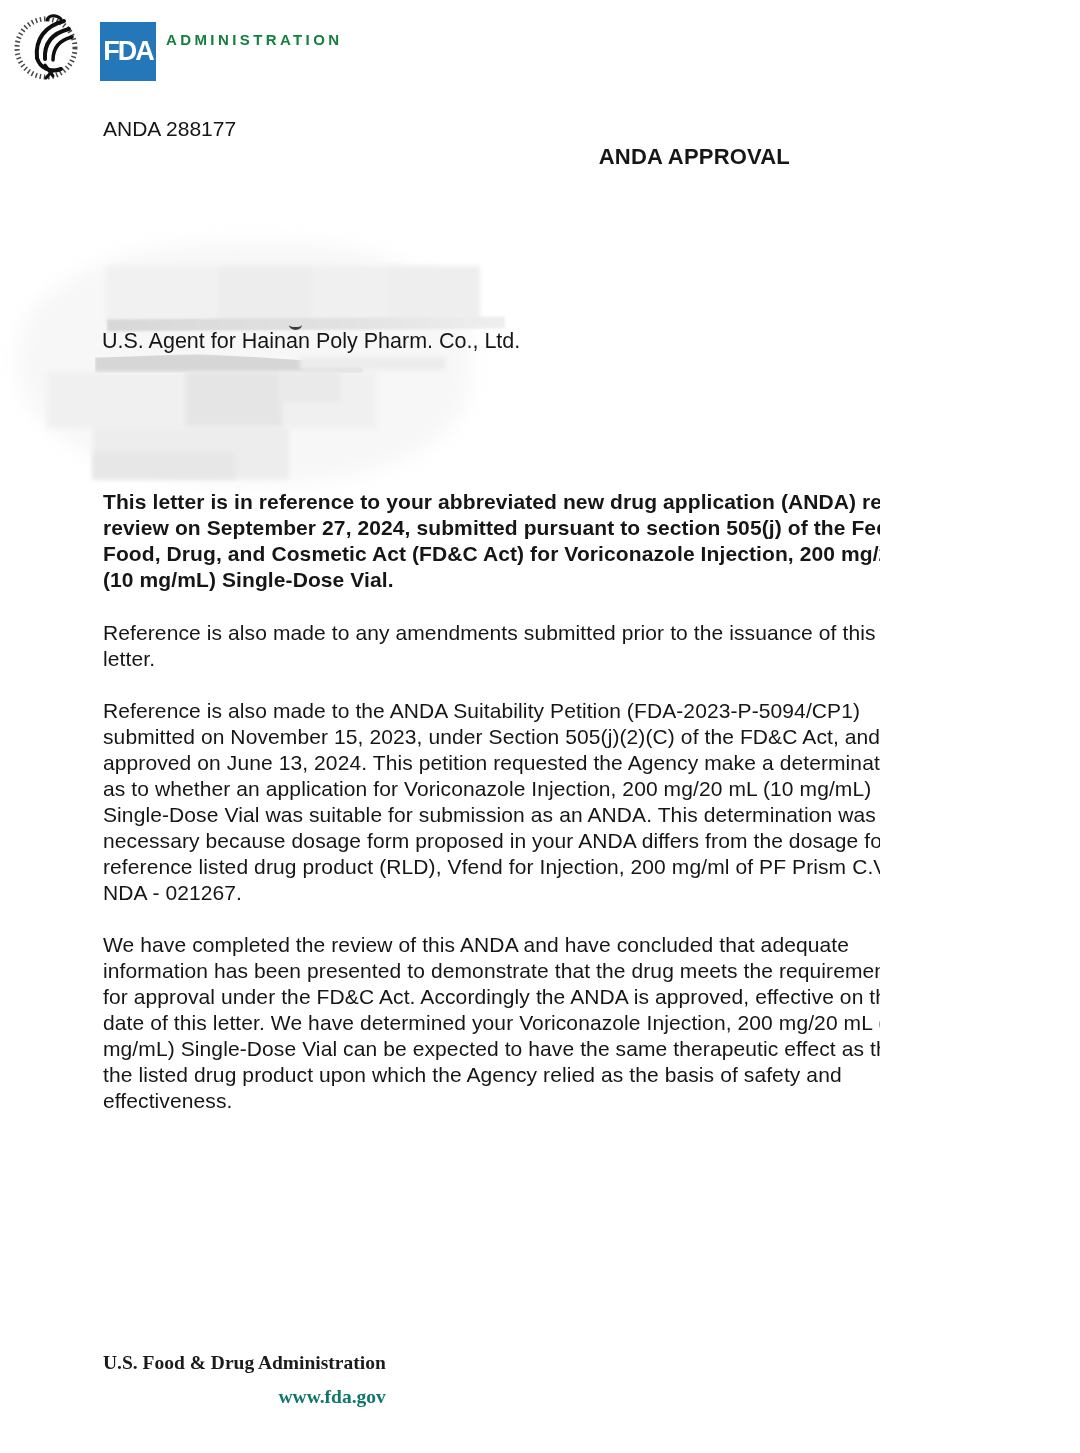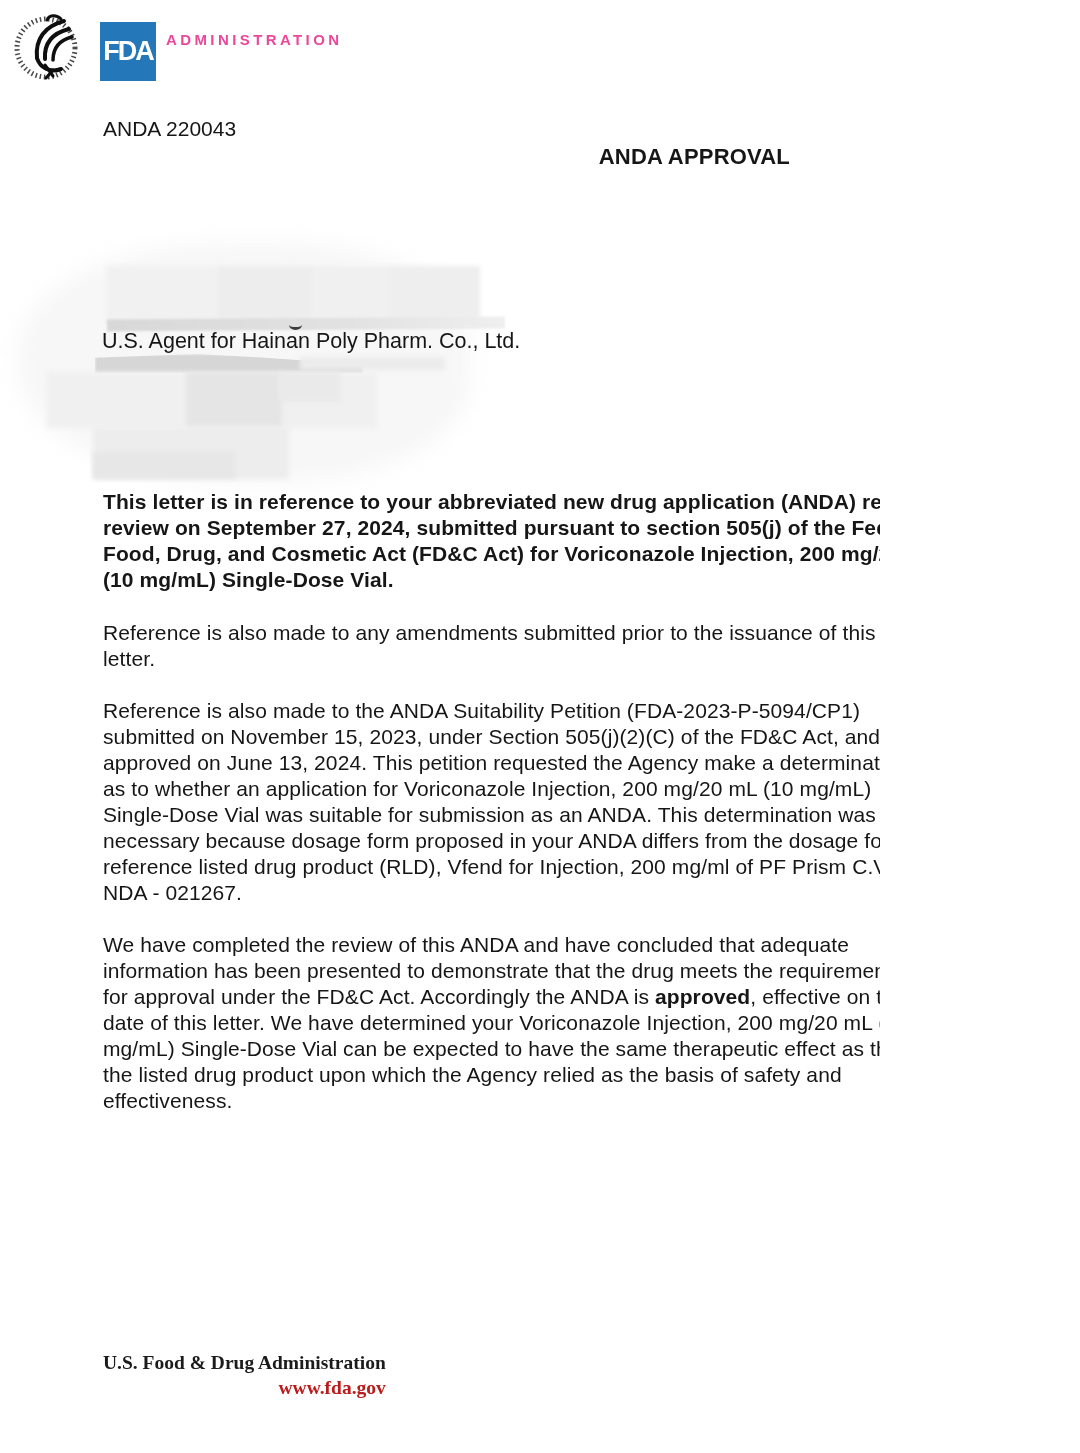--- a/index.html
+++ b/index.html
@@ -10,21 +10,21 @@
   
   .seal{position:absolute;left:12px;top:7px;width:68px;height:82px;}
   .fda-lockup{position:absolute;left:100px;top:22px;display:flex;align-items:flex-start;}
   .fda-box{
     width:56px;height:59px;background:#2477b8;color:#ffffff;
     display:flex;align-items:center;justify-content:center;
     font-weight:bold;font-size:27px;letter-spacing:-2px;
   }
   .fda-words{margin-left:10px;padding-top:5px;}
   .fda-line1{color:#2477b8;font-weight:bold;font-size:28px;letter-spacing:0.2px;white-space:nowrap;}
-  .fda-line2{color:#ec4899;font-weight:bold;font-size:15px;letter-spacing:3.4px;margin-top:4px;white-space:nowrap;}
+  .fda-line2{color:#15803d;font-weight:bold;font-size:15px;letter-spacing:3.4px;margin-top:4px;white-space:nowrap;}
   .anda-number{position:absolute;left:103px;top:117px;font-size:21px;}
   .approval-title{position:absolute;right:90px;top:144px;font-size:22px;font-weight:bold;letter-spacing:0.2px;}
   
   .halo{position:absolute;left:18px;top:243px;width:452px;height:240px;background:#f7f7f7;
         border-radius:45% 40% 42% 48%;filter:blur(10px);}
   .rb{position:absolute;}
   .rb1{left:106px;top:266px;width:374px;height:56px;filter:blur(2px);
        background:linear-gradient(90deg,#f1f1f1 0 30%,#ededed 30% 55%,#f0f0f0 55% 76%,#eeeeee 76%);}
   .rb2{left:107px;top:318px;width:398px;height:12px;filter:blur(1px);transform:rotate(-0.4deg);
        background:linear-gradient(90deg,#d8d8d8,#e2e2e2 60%,#efefef);}
@@ -42,28 +42,28 @@
   
   .para{
     position:absolute;left:103px;width:900px;font-size:21px;line-height:26px;
     white-space:pre-line;letter-spacing:0.1px;
   }
   .p1{top:489px;font-weight:bold;}
   .p2{top:620px;}
   .p3{top:698px;}
   .p4{top:932px;}
   .p5{top:1142px;}
-  .bold{font-weight:bold;text-align:center;}
+  .bold{font-weight:normal;text-align:center;}
   
   .footer{
     position:absolute;left:103px;top:1351px;
     font-family:"Liberation Serif",serif;font-weight:bold;
     font-size:19.5px;line-height:23.5px;color:#1b1b1b;text-align:right;
   }
-  .site{color:#b91c1c;text-decoration:none;cursor:pointer;display:inline-block;margin-top:1px;}
+  .site{color:#0f766e;text-decoration:none;cursor:pointer;display:inline-block;margin-top:10px;}
 </style>
 </head>
 <body>
 
 <div class="page">
 
   <div class="seal">
     <svg width="68" height="82" viewBox="0 0 68 82" xmlns="http://www.w3.org/2000/svg">
       <circle cx="34" cy="41" r="29" fill="none" stroke="#1c1c1c" stroke-width="5" stroke-dasharray="1.5,2.7" opacity="0.8"></circle>
       <g fill="none" stroke="#0f0f0f" stroke-linecap="round">
@@ -80,21 +80,21 @@
 
   <div class="fda-lockup">
     <div class="fda-box">
         <span>FDA</span>
       </div>
     <div class="fda-words">
       <div class="fda-line2">ADMINISTRATION</div>
     </div>
   </div>
 
-  <div class="anda-number">ANDA 220043</div>
+  <div class="anda-number">ANDA 288177</div>
   <div class="approval-title">ANDA APPROVAL</div>
 
   <div class="halo"></div>
   <div class="rb rb1"></div>
   <div class="rb rb2"></div>
   <div class="rb mark"></div>
   <div class="rb rb3"></div>
   <div class="rb rb3t"></div>
   <div class="rb rb4"></div>
   <div class="rb rb4b"></div>

